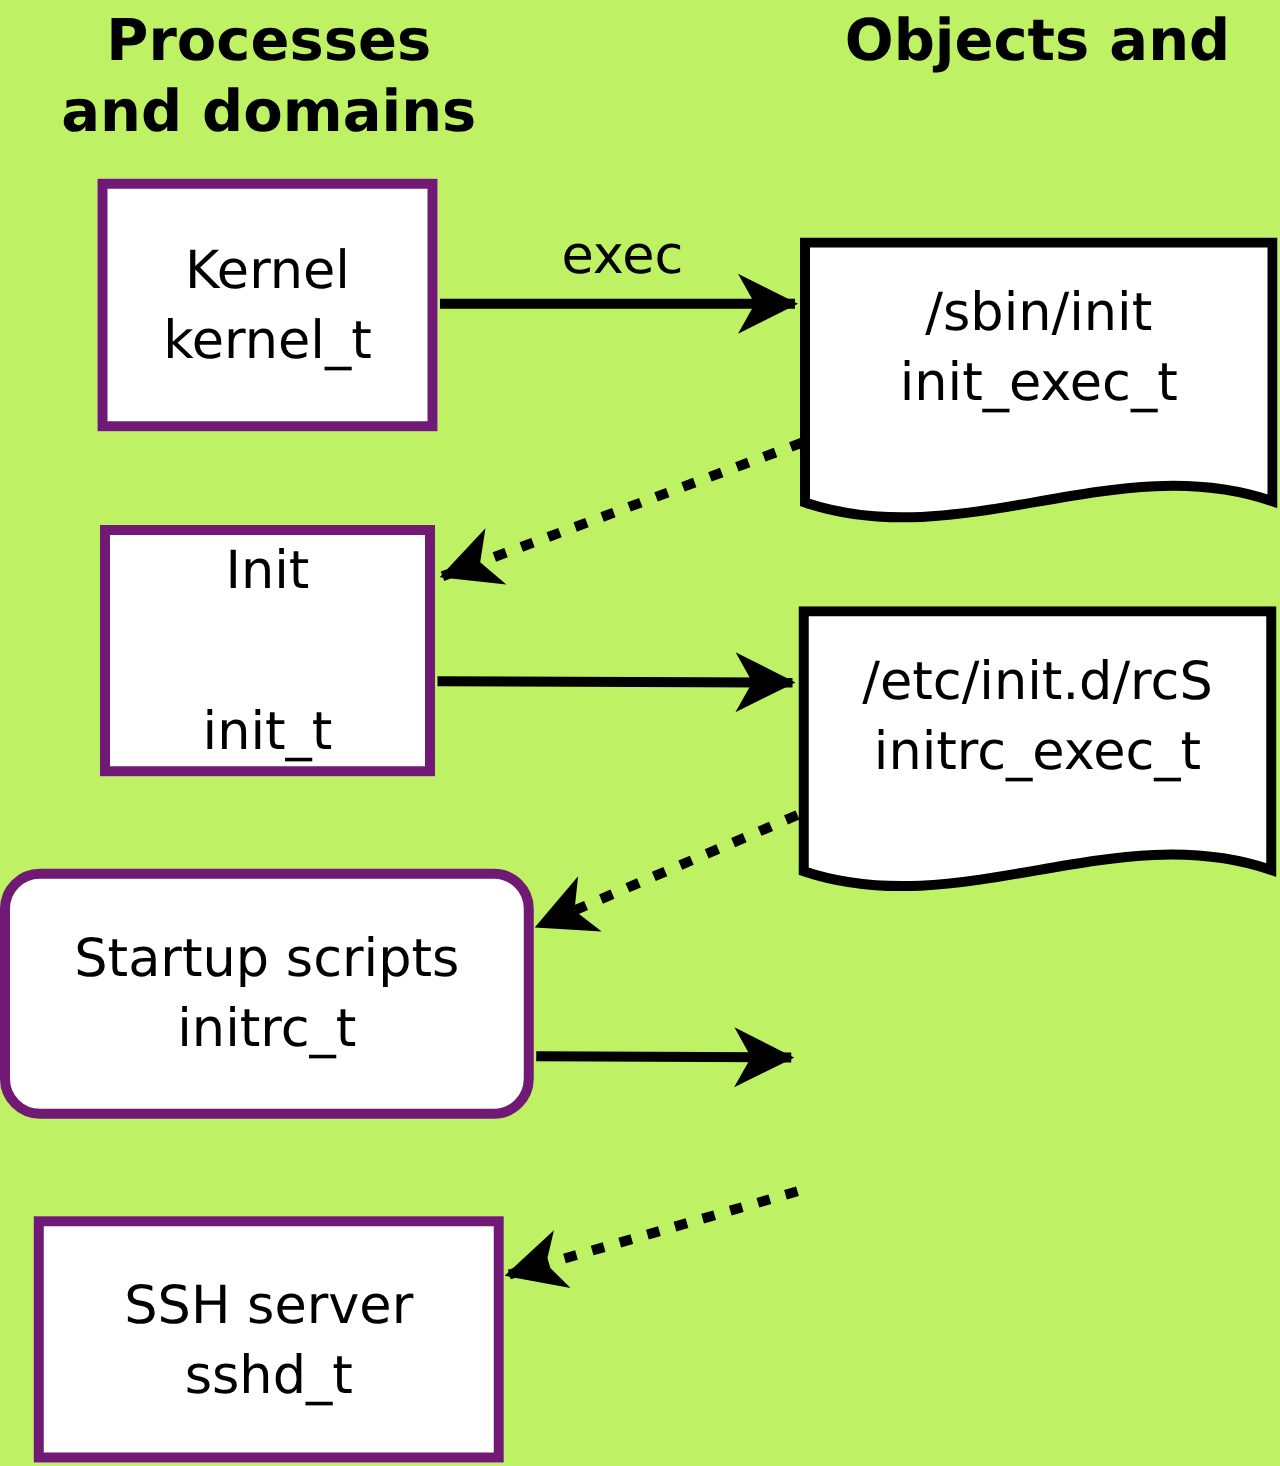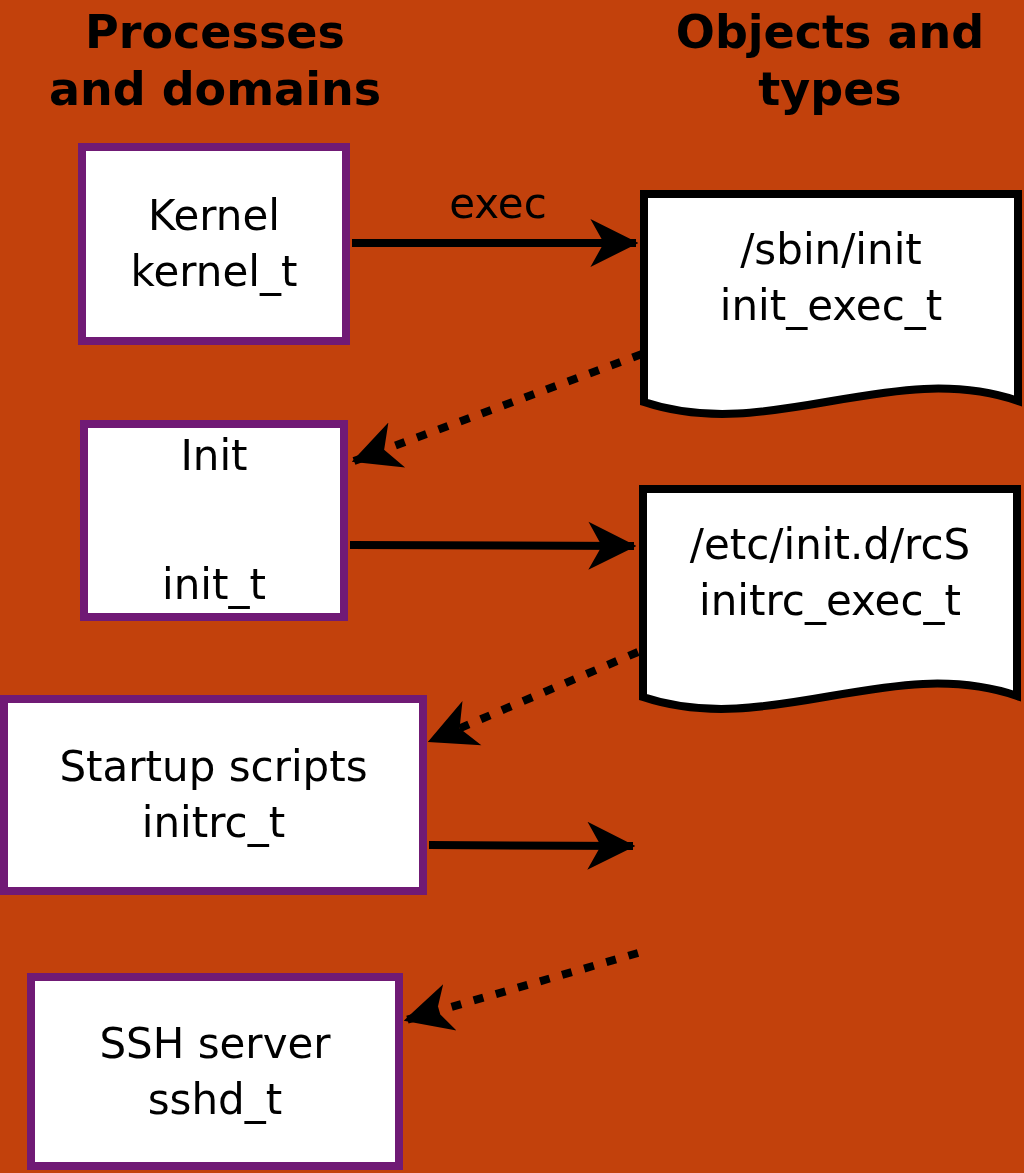--- a/index.html
+++ b/index.html
@@ -4,21 +4,21 @@
 <style>
   html, body {
     margin: 0;
     padding: 0;
     background: #ffffff;
   }
   #canvas {
     position: relative;
     width: 1024px;
     height: 1173px;
-    background: #c2410c;
+    background: #bef264;
     font-family: "DejaVu Sans", "Liberation Sans", sans-serif;
     color: #000000;
     overflow: hidden;
   }
   .col-header {
     position: absolute;
     text-align: center;
     font-weight: 700;
     font-size: 46px;
     line-height: 57px;
@@ -84,34 +84,33 @@
 <body>
 
 <div id="canvas">
 
   <div class="col-header" style="left:25px; top:4px; width:380px;">
     <span>Processes</span>
     <span>and domains</span>
   </div>
   <div class="col-header" style="left:640px; top:4px; width:380px;">
     <span>Objects and</span>
-    <span>types</span>
   </div>
 
   <div class="pbox" style="left:78px; top:143px; width:272px; height:202px;">
     <span>Kernel</span>
     <span>kernel_t</span>
   </div>
 
   <div class="pbox" style="left:80px; top:420px; width:268px; height:201px;justify-content:space-between;">
     <span>Init</span>
     <span>init_t</span>
   </div>
 
-  <div class="pbox" style="left:0px; top:695px; width:427px; height:200px;">
+  <div class="pbox" style="left:0px; top:695px; width:427px; height:200px;border-radius:32px;">
     <span>Startup scripts</span>
     <span>initrc_t</span>
   </div>
 
   <div class="pbox" style="left:27px; top:973px; width:376px; height:197px;">
     <span>SSH server</span>
     <span>sshd_t</span>
   </div>
 
   <div class="doc" style="left:640px; top:190px; width:382px; height:250px;">

